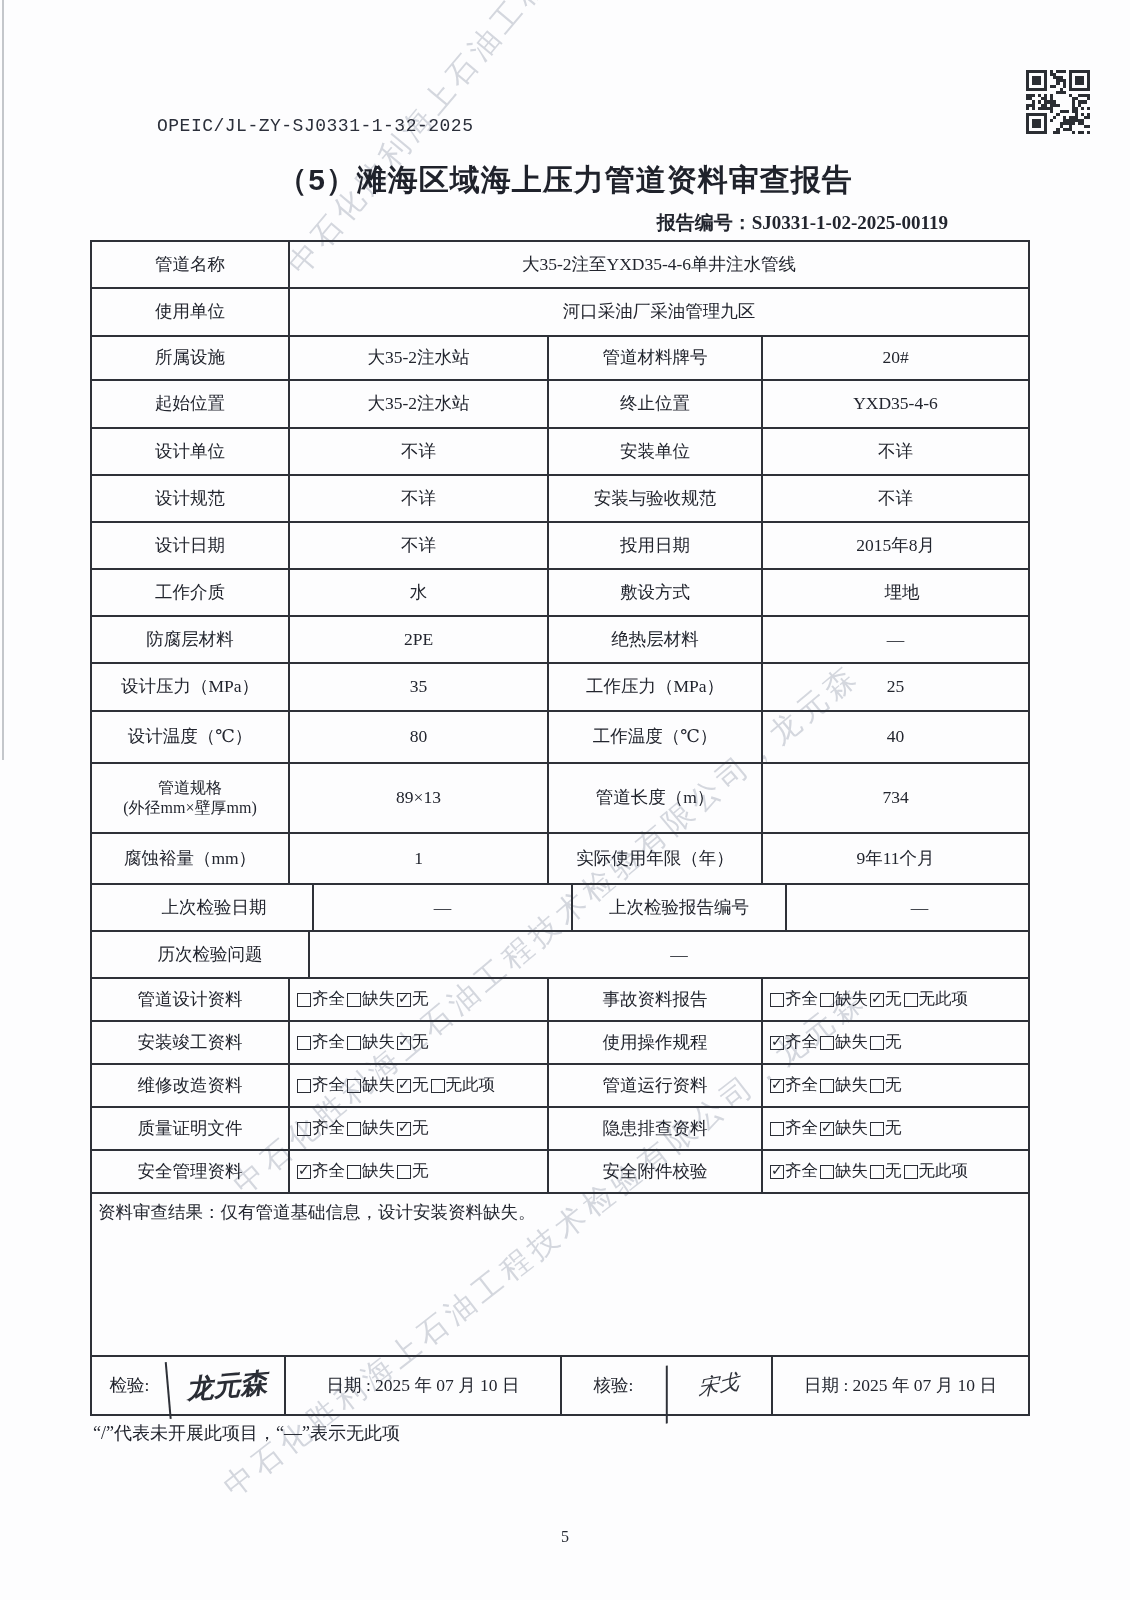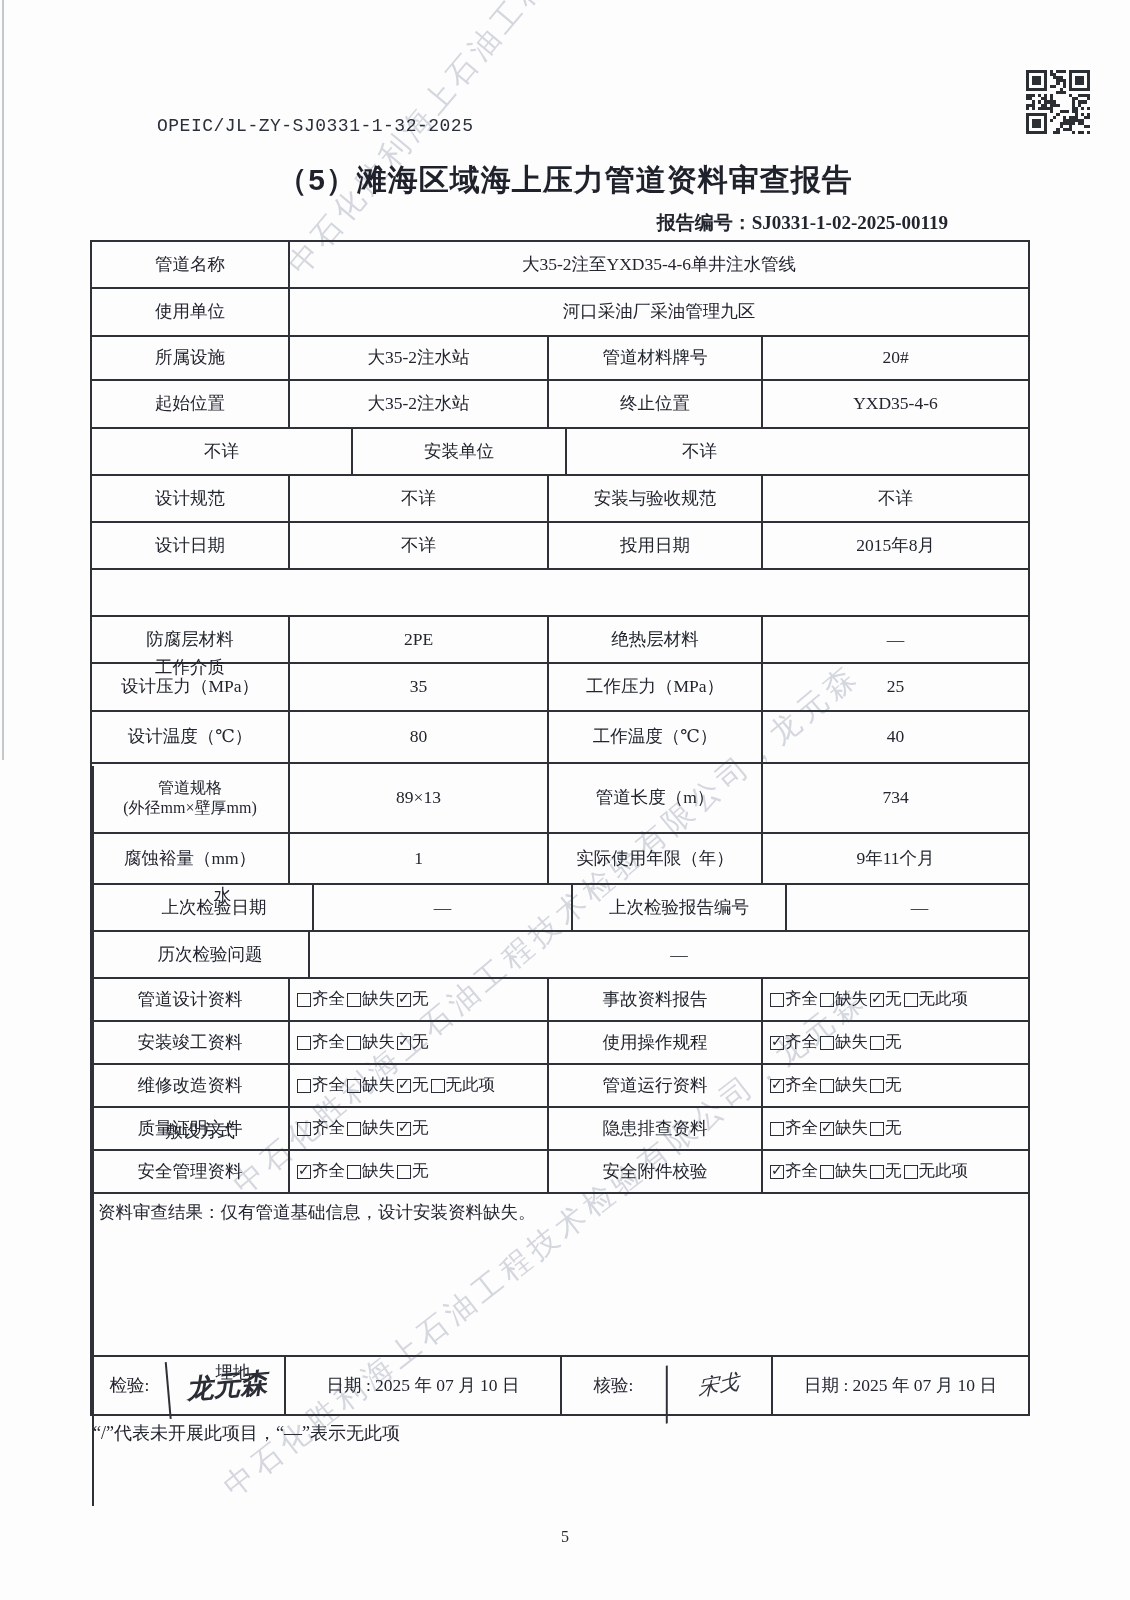--- a/index.html
+++ b/index.html
@@ -237,37 +237,38 @@
         <div class="t-cell" style="flex: 0 0 214px; width: 214px;">管道材料牌号</div>
         <div class="t-cell" style="flex: 0 0 267px; width: 267px;">20#</div>
       </div>
       <div class="t-row" style="height: 48px;">
         <div class="t-cell" style="flex: 0 0 196px; width: 196px;">起始位置</div>
         <div class="t-cell" style="flex: 0 0 259px; width: 259px;">大35-2注水站</div>
         <div class="t-cell" style="flex: 0 0 214px; width: 214px;">终止位置</div>
         <div class="t-cell" style="flex: 0 0 267px; width: 267px;">YXD35-4-6</div>
       </div>
       <div class="t-row" style="height: 47px;">
+        <div class="t-cell" style="flex: 0 0 196px; width: 196px;">设计单位</div>
         <div class="t-cell" style="flex: 0 0 259px; width: 259px;">不详</div>
         <div class="t-cell" style="flex: 0 0 214px; width: 214px;">安装单位</div>
         <div class="t-cell" style="flex: 0 0 267px; width: 267px;">不详</div>
       </div>
       <div class="t-row" style="height: 47px;">
         <div class="t-cell" style="flex: 0 0 196px; width: 196px;">设计规范</div>
         <div class="t-cell" style="flex: 0 0 259px; width: 259px;">不详</div>
         <div class="t-cell" style="flex: 0 0 214px; width: 214px;">安装与验收规范</div>
         <div class="t-cell" style="flex: 0 0 267px; width: 267px;">不详</div>
       </div>
       <div class="t-row" style="height: 47px;">
         <div class="t-cell" style="flex: 0 0 196px; width: 196px;">设计日期</div>
         <div class="t-cell" style="flex: 0 0 259px; width: 259px;">不详</div>
         <div class="t-cell" style="flex: 0 0 214px; width: 214px;">投用日期</div>
         <div class="t-cell" style="flex: 0 0 267px; width: 267px;">2015年8月</div>
       </div>
-      <div class="t-row" style="height: 47px; flex-direction: column;">
+      <div class="t-row" style="height: 47px;">
         <div class="t-cell" style="flex: 0 0 196px; width: 196px;">工作介质</div>
         <div class="t-cell" style="flex: 0 0 259px; width: 259px;">水</div>
         <div class="t-cell" style="flex: 0 0 214px; width: 214px;">敷设方式</div>
         <div class="t-cell" style="flex: 0 0 267px; width: 267px; padding-left: 13px;">埋地</div>
       </div>
       <div class="t-row" style="height: 47px;">
         <div class="t-cell" style="flex: 0 0 196px; width: 196px;">防腐层材料</div>
         <div class="t-cell" style="flex: 0 0 259px; width: 259px;">2PE</div>
         <div class="t-cell" style="flex: 0 0 214px; width: 214px;">绝热层材料</div>
         <div class="t-cell" style="flex: 0 0 267px; width: 267px;">—</div>

